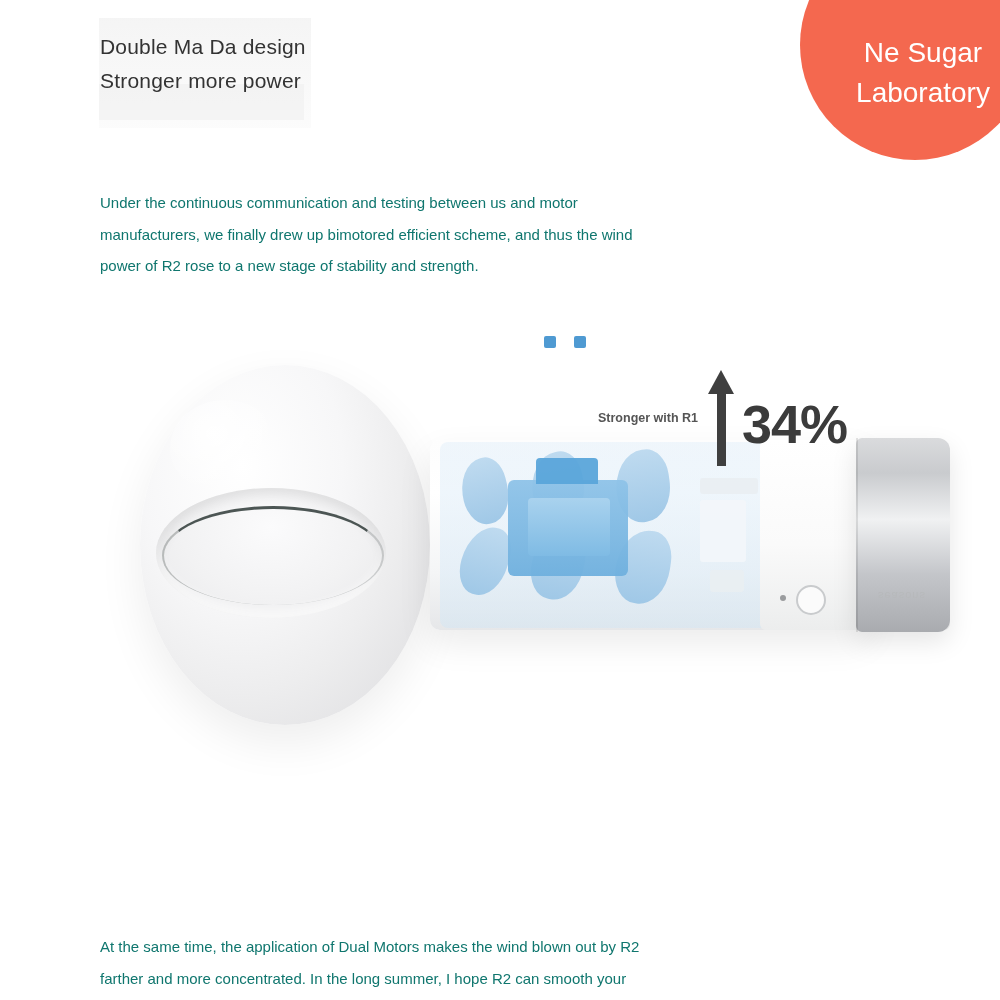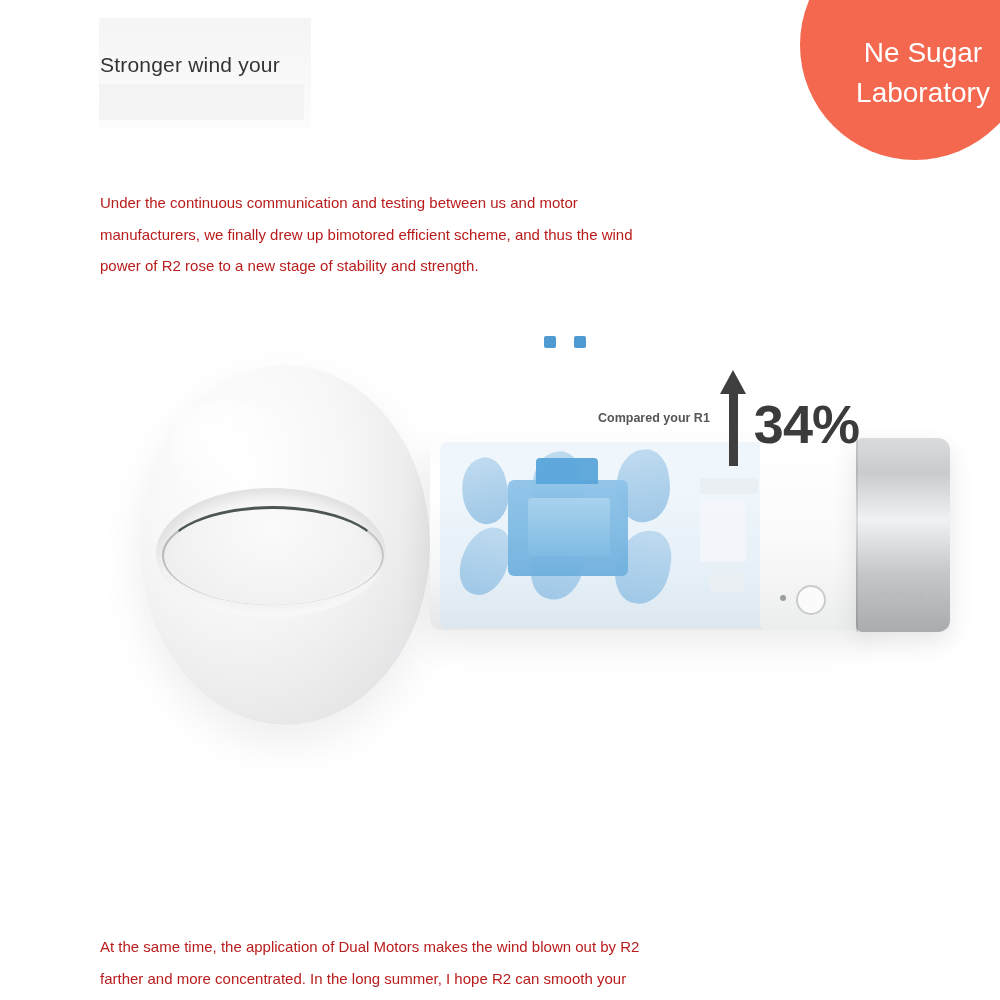--- a/index.html
+++ b/index.html
@@ -76,21 +76,21 @@
     background: rgba(238,238,238,.5);
   }
 
   
   .paragraph {
     position: absolute;
     left: 100px;
     width: 546px;
     font-size: 15px;
     line-height: 31.5px;
-    color: #b91c1c;
+    color: #0f766e;
     font-weight: 400;
   }
   #para-top { top: 172px; }
   #para-bottom { top: 916px; width: 540px; }
 
   
   .product-figure {
     position: absolute;
     left: 100px;
     top: 330px;
@@ -341,22 +341,22 @@
 
 <div class="brand-badge">
   <div class="brand-badge-text">Ne Sugar
 Laboratory</div>
 </div>
 
 <div class="heading-underlay"></div>
 <div class="heading-underlay second"></div>
 
 <div class="headings">
-  <br>
-  <div class="heading-line">Stronger wind your</div>
+  <div class="heading-line">Double Ma Da design</div><br>
+  <div class="heading-line">Stronger more power</div>
 </div>
 
 <p class="paragraph" id="para-top">Under the continuous communication and testing between us and motor manufacturers, we finally drew up bimotored efficient scheme, and thus the wind power of R2 rose to a new stage of stability and strength.</p>
 
 <div class="product-figure">
 
   <div class="ring-outer"></div>
   <div class="ring-inner"></div>
   <div class="ring-lip"></div>
   <div class="ring-highlight"></div>
@@ -383,21 +383,21 @@
 
   <div class="rear-white"></div>
   <div class="metal-cap"></div>
   <div class="cap-seam"></div>
 
   <div class="btn-ring"></div>
   <div class="btn-dot"></div>
   <div class="brand-etch">seasons</div>
 
   <div class="callout">
-    <span class="callout-label">Compared your R1</span>
+    <span class="callout-label">Stronger with R1</span>
     <span class="callout-arrow">
       <span class="head"></span>
       <span class="shaft"></span>
     </span>
     <span class="callout-value">34%</span>
   </div>
 </div>
 
 <p class="paragraph" id="para-bottom">At the same time, the application of Dual Motors makes the wind blown out by R2 farther and more concentrated. In the long summer, I hope R2 can smooth your long hair, and every hair end is full of fresh air.</p>
 

